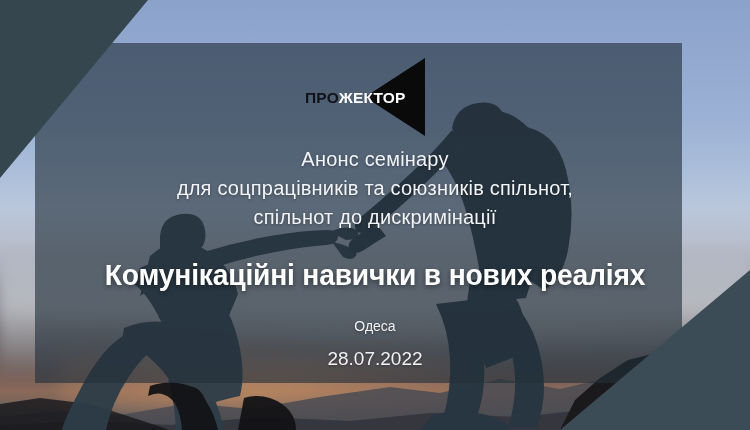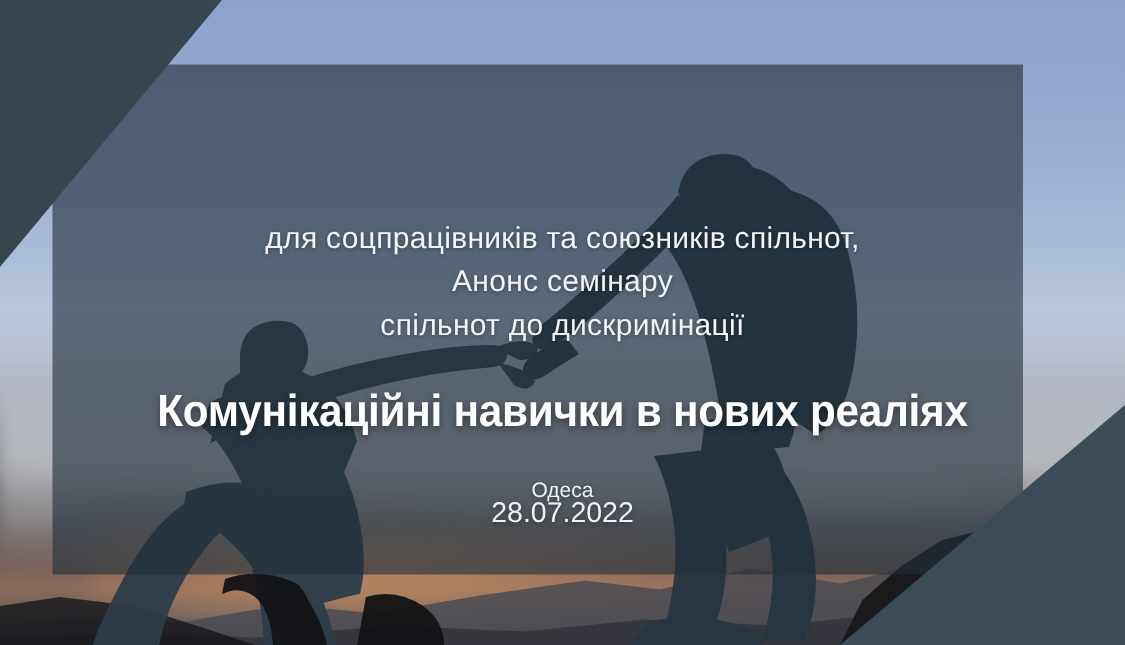--- a/index.html
+++ b/index.html
@@ -109,21 +109,21 @@
     transform:scaleX(.94);
     text-shadow:0 2px 5px rgba(0,0,0,.45);
     white-space:nowrap;
   }
   .place{
     position:absolute;left:0;right:0;top:318px;
     font-size:14px;color:#f0f2f5;
     text-shadow:0 1px 3px rgba(0,0,0,.35);
   }
   .date{
-    position:absolute;left:0;right:0;top:332px;
+    position:absolute;left:0;right:0;top:348px;
     font-size:19px;color:#f0f2f5;
     text-shadow:0 1px 3px rgba(0,0,0,.35);
   }
 </style>
 </head>
 <body>
 
 <div id="poster">
 
   <div class="photo">
@@ -207,26 +207,32 @@
   <div class="panel"></div>
 
   <div class="band">
     <svg viewBox="0 0 750 430" preserveAspectRatio="none">
       <polygon points="0,0 148,0 0,178" fill="#36464f"></polygon>
       <polygon points="750,270 750,430 560,430" fill="#3b4c57"></polygon>
       <polygon points="0,340 0,430 62,430" fill="#3b4c57" opacity="0"></polygon>
     </svg>
   </div>
 
+  <div class="logo">
+    <div class="logo-tri"></div>
+    <div class="logo-word">
+      <span class="logo-pro">ПРО</span><span class="logo-zh">ЖЕКТОР</span>
+    </div>
+  </div>
 
   <div class="content">
 
     <div class="subhead">
+      <div>Анонс семінару</div>
       <div>для соцпрацівників та союзників спільнот,</div>
-      <div>Анонс семінару</div>
       <div>спільнот до дискримінації</div>
     </div>
 
     <div class="title">Комунікаційні навички в нових реаліях</div>
 
     <div class="place">Одеса</div>
     <div class="date">28.07.2022</div>
 
   </div>
 

